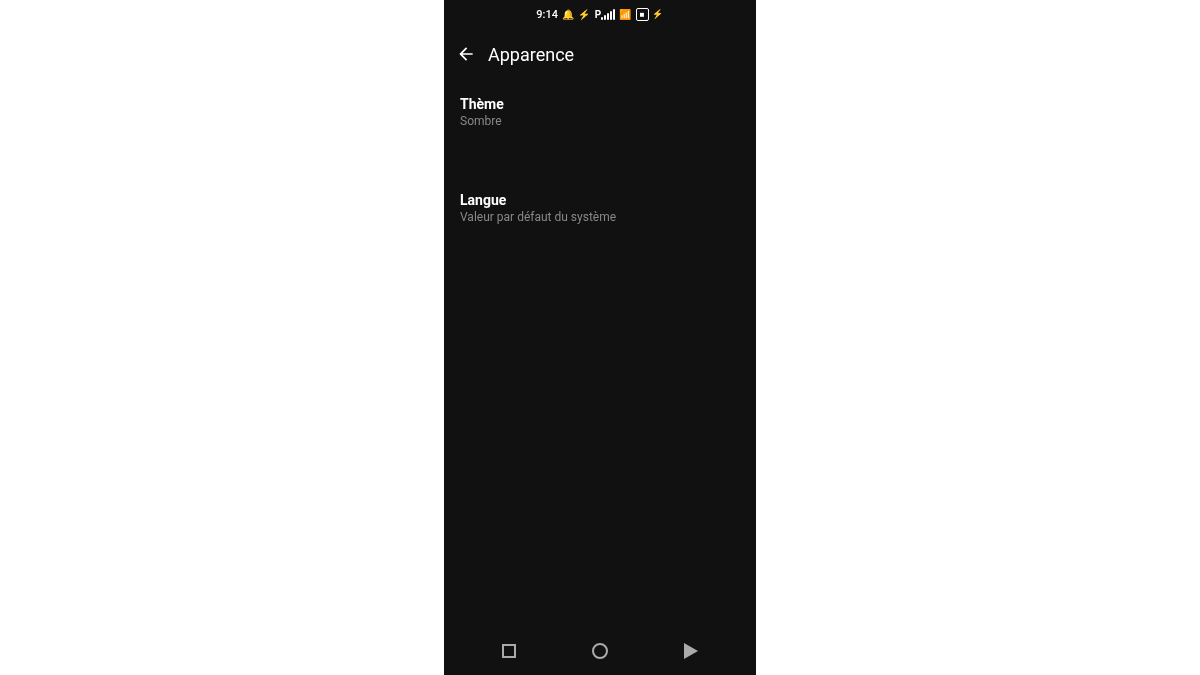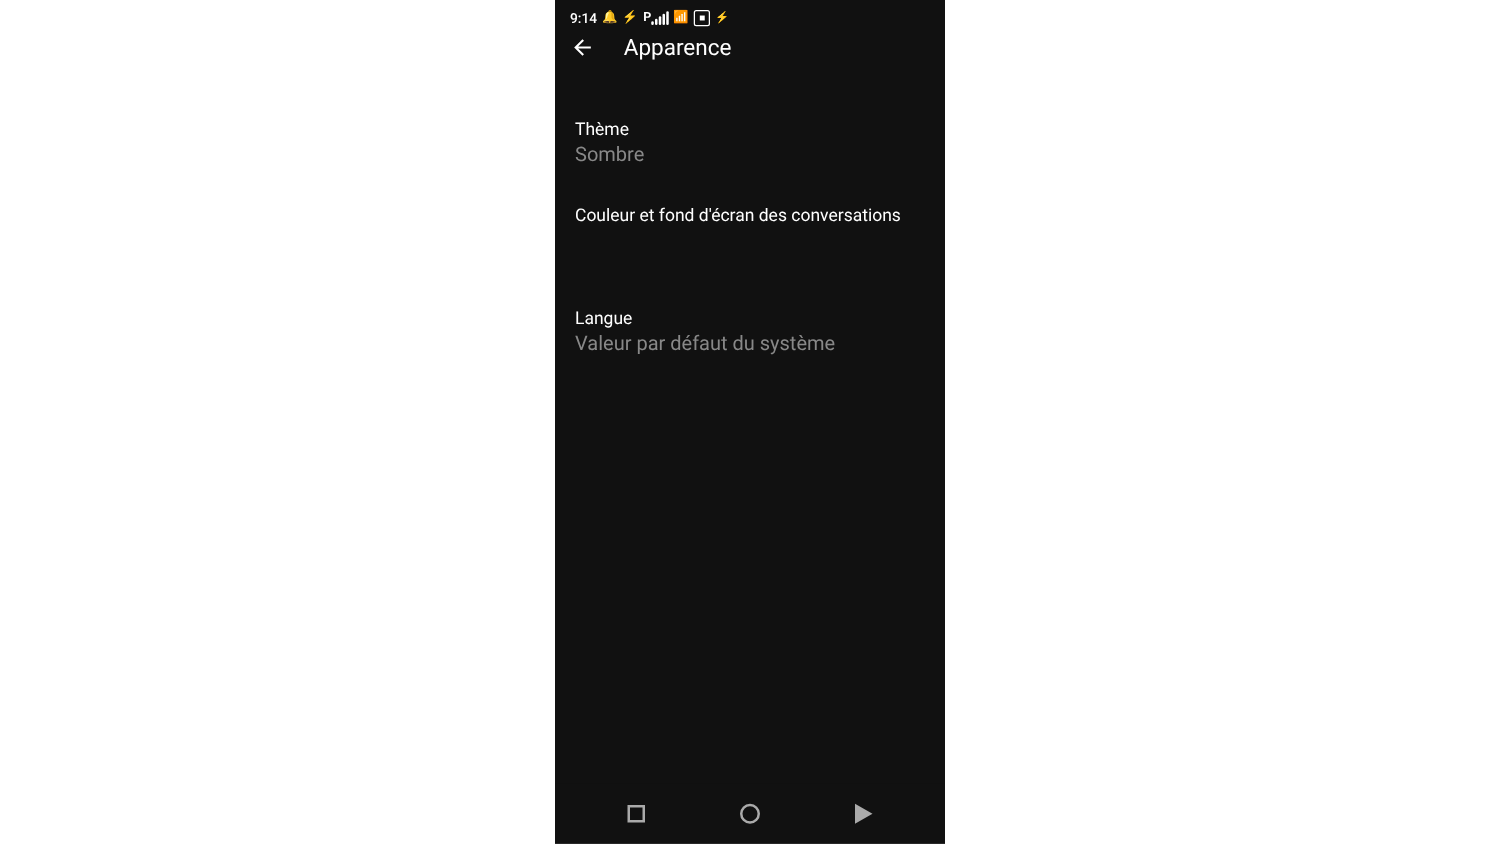--- a/index.html
+++ b/index.html
@@ -27,21 +27,21 @@
       flex-direction: column;
       overflow: hidden;
     }
 
     
     .status-bar {
       height: 28px;
       background: #111111;
       display: flex;
       align-items: center;
-      justify-content: flex-start;
+      justify-content: center;
       padding: 0 12px;
       flex-shrink: 0;
     }
 
     .status-bar-left {
       display: flex;
       align-items: center;
       gap: 4px;
     }
 
@@ -94,23 +94,23 @@
     .bolt-icon {
       color: #ffffff;
       font-size: 9px;
     }
 
     
     .header {
       height: 52px;
       background: #111111;
       display: flex;
-      align-items: flex-start;
+      align-items: center;
       padding: 0 12px;
-      gap: 23px;
+      gap: 12px;
       flex-shrink: 0;
     }
 
     .back-btn {
       color: #ffffff;
       font-size: 18px;
       cursor: pointer;
       display: flex;
       align-items: center;
     }
@@ -130,27 +130,27 @@
 
     .settings-item {
       padding: 16px 16px;
       border-bottom: none;
       cursor: pointer;
     }
 
     .item-label {
       color: #ffffff;
       font-size: 14px;
-      font-weight: 400;
+      font-weight: 700;
       margin-bottom: 2px;
     }
 
     .item-value {
       color: #888888;
-      font-size: 16px;
+      font-size: 12px;
       font-weight: 400;
     }
 
     
     .bottom-nav {
       height: 48px;
       background: #111111;
       display: flex;
       align-items: center;
       justify-content: space-around;
@@ -222,23 +222,20 @@
     <span class="page-title">Apparence</span>
   </div>
 
   <div class="content">
 
     <div class="settings-item">
       <div class="item-label">Thème</div>
       <div class="item-value">Sombre</div>
     </div>
 
-    <div class="settings-item">
-      <div class="item-label">Couleur et fond d'écran des conversations</div>
-    </div>
 
     <div class="settings-item">
     </div>
 
     <div class="settings-item">
       <div class="item-label">Langue</div>
       <div class="item-value">Valeur par défaut du système</div>
     </div>
 
   </div>

